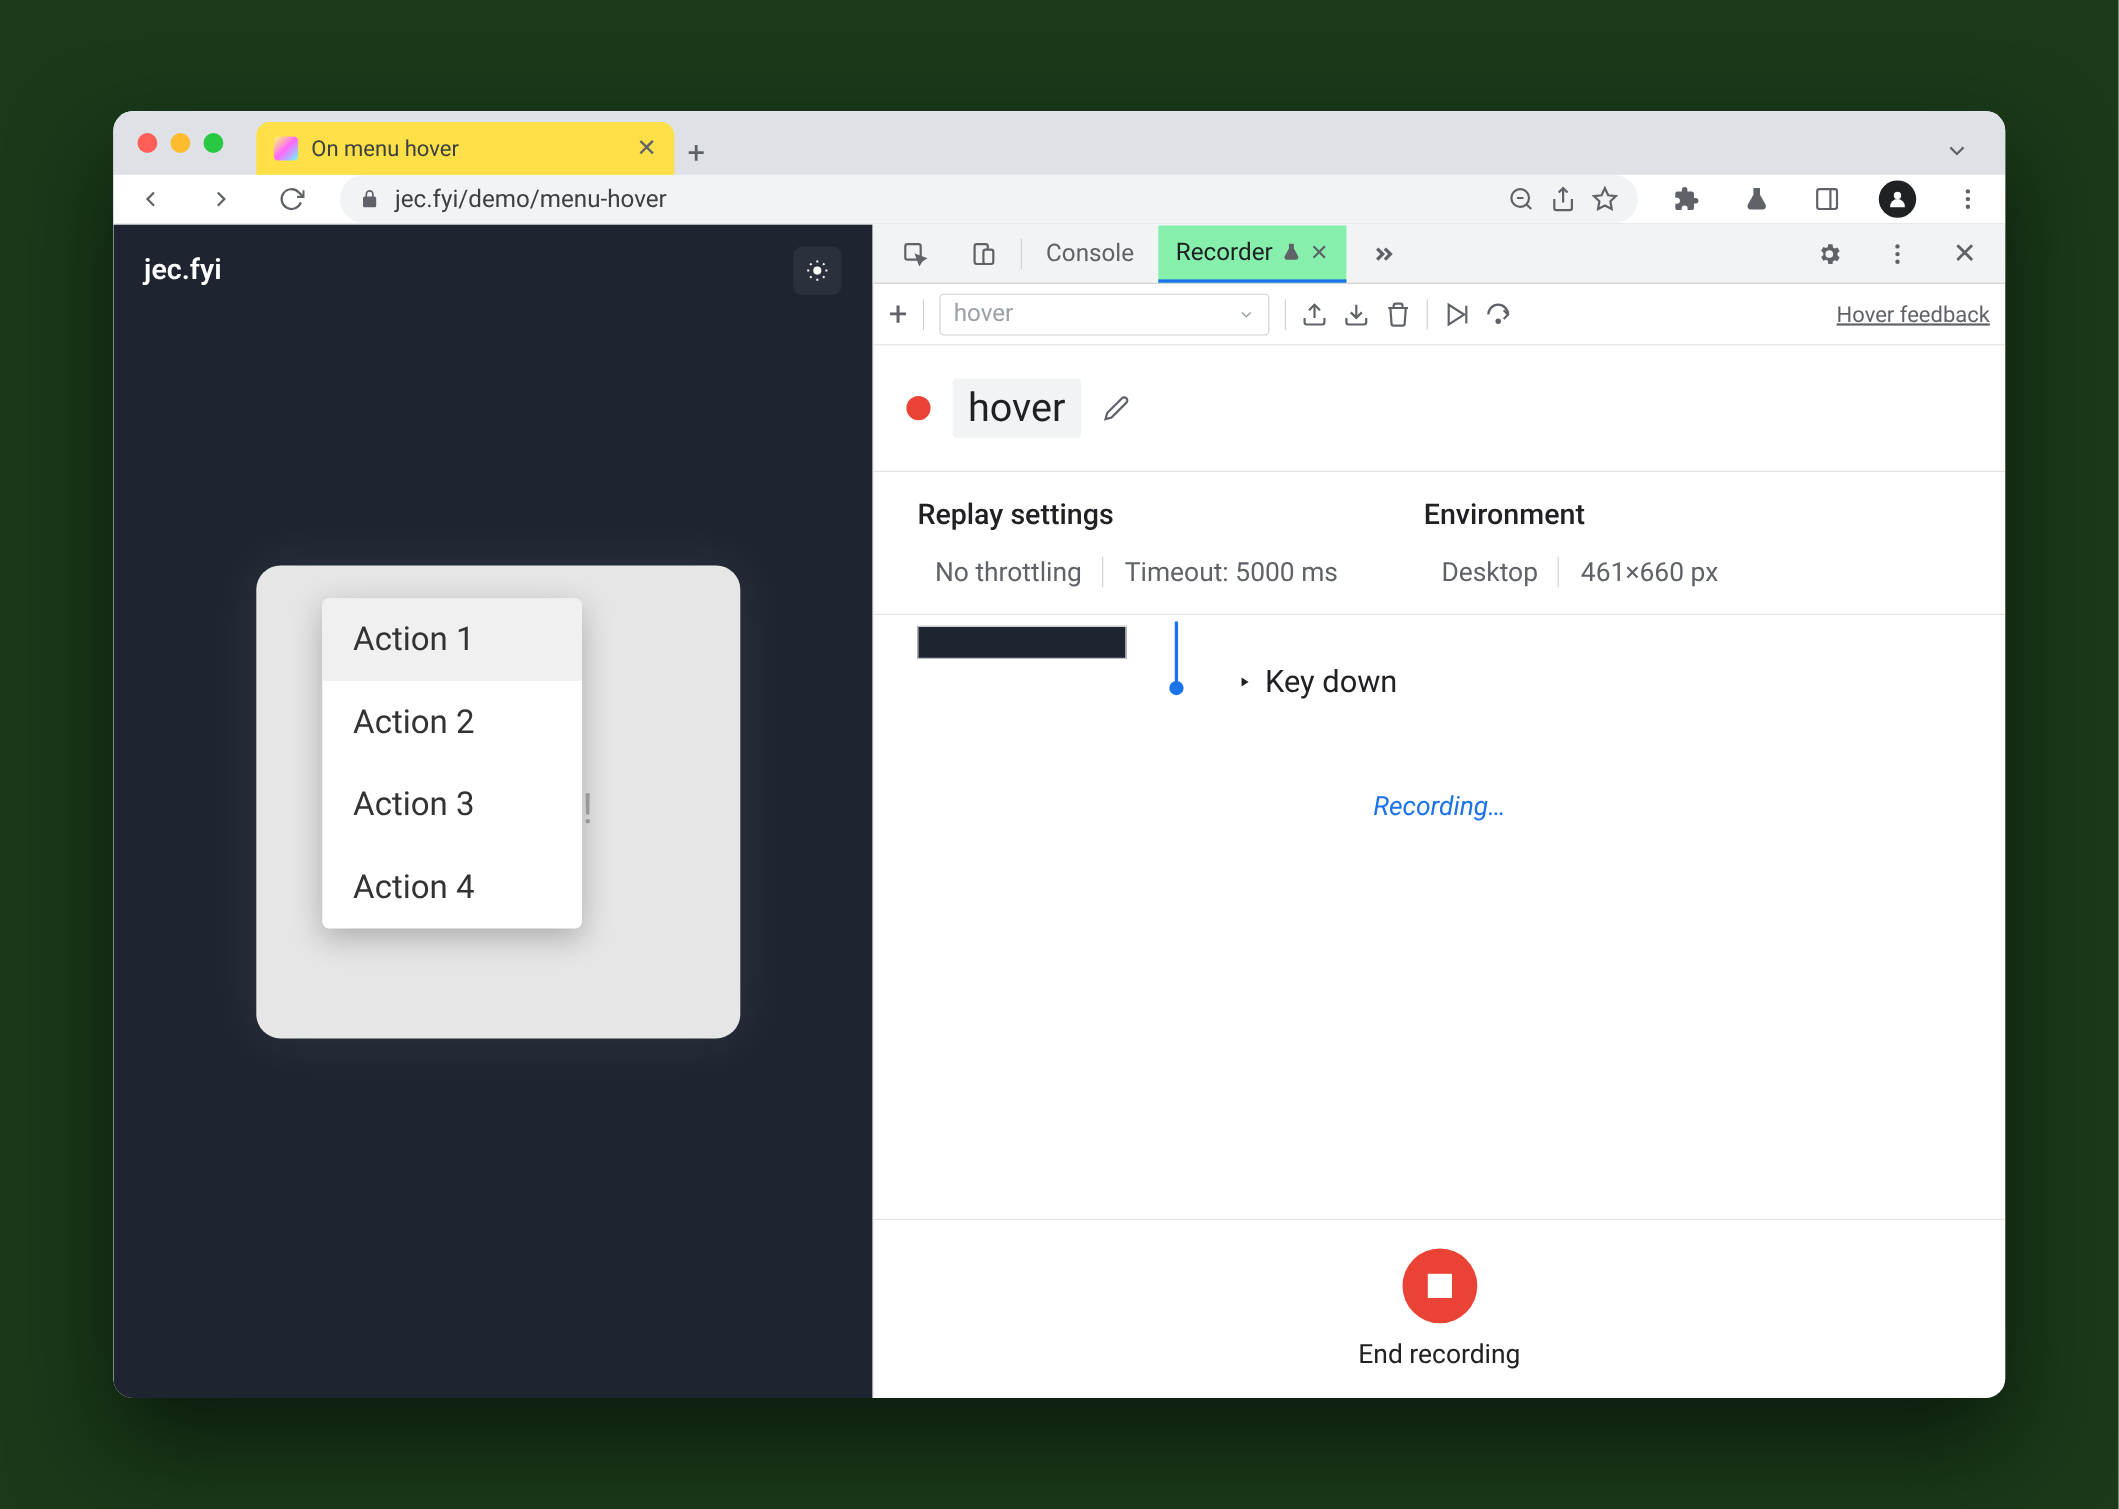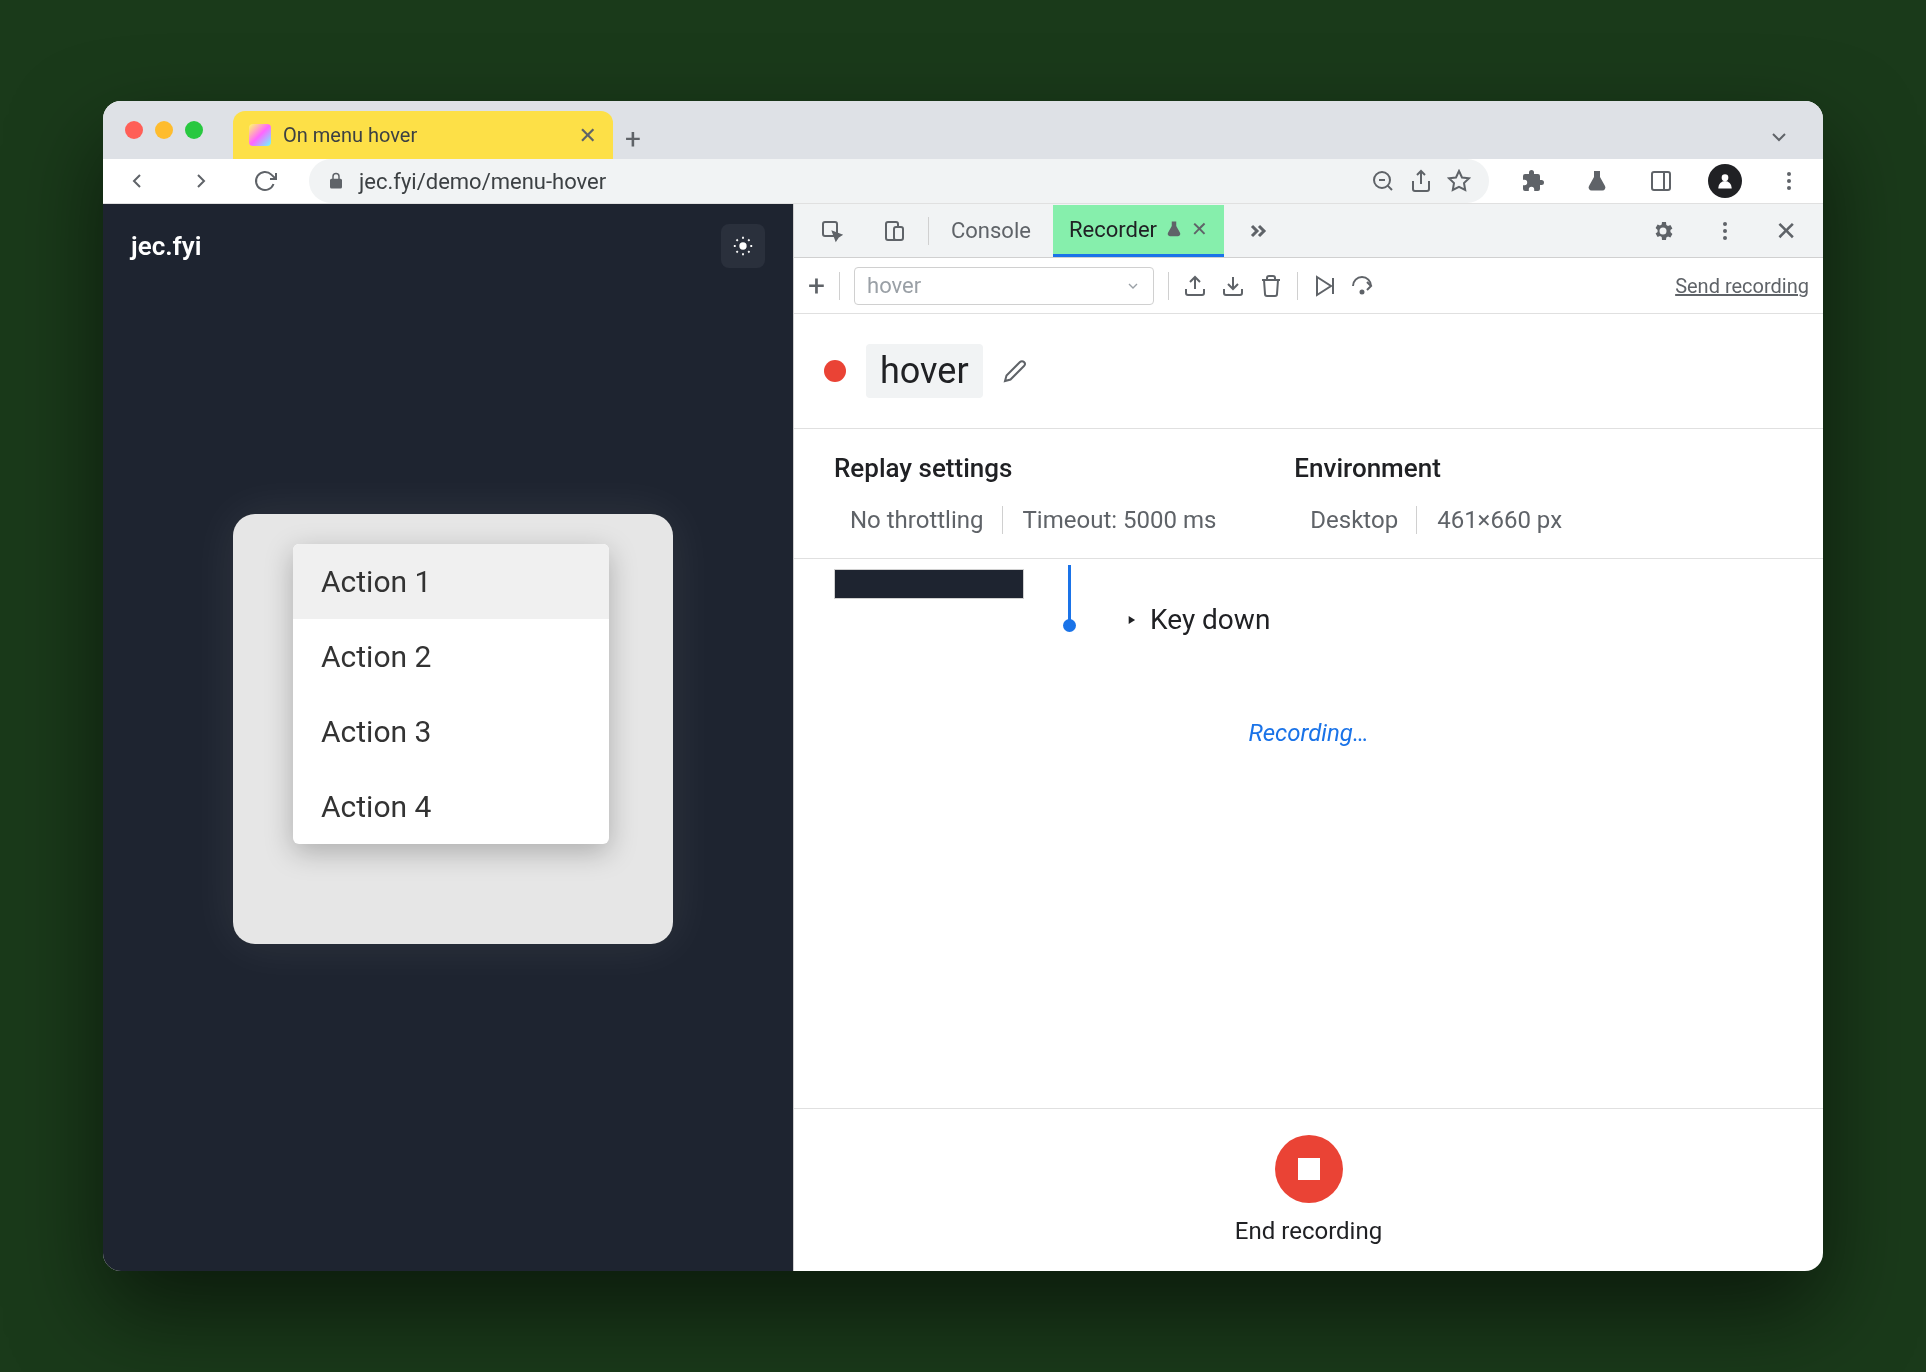--- a/index.html
+++ b/index.html
@@ -97,21 +97,21 @@
   position: absolute;
   left: 130px; top: 310px;
   width: 440px; height: 430px;
   background: #e6e6e6;
   border-radius: 22px;
   box-shadow: 0 0 50px rgba(255,255,255,0.08);
 }
 .menu {
   position: absolute;
   left: 190px; top: 340px;
-  width: 316px;
+  width: 236px;
   background: #fff;
   border-radius: 6px;
   box-shadow: 0 8px 28px rgba(0,0,0,0.25);
   overflow: hidden;
 }
 .menu-item {
   padding: 20px 28px;
   font-size: 30px;
   color: #333;
   cursor: pointer;
@@ -396,21 +396,21 @@
         <div class="divider"></div>
         <svg class="ico" viewBox="0 0 24 24" fill="none" stroke="currentColor" stroke-width="2">
             <polygon points="5 3 19 12 5 21 5 3"></polygon>
             <line x1="21" y1="4" x2="21" y2="20"></line>
           </svg>
         <svg class="ico" viewBox="0 0 24 24" fill="none" stroke="currentColor" stroke-width="2">
             <path d="M3 12a9 9 0 019-9 9 9 0 019 9"></path>
             <polyline points="17 8 21 12 17 16"></polyline>
             <circle cx="12" cy="18" r="1.5" fill="currentColor"></circle>
           </svg>
-        <a class="feedback">Send recording</a>
+        <a class="feedback">Hover feedback</a>
       </div>
 
       <div class="rec-name">
         <div class="rec-dot"></div>
         <div class="rec-title">hover</div>
         <svg class="ico" viewBox="0 0 24 24" fill="none" stroke="currentColor" stroke-width="2">
             <path d="M17 3a2.8 2.8 0 014 4L7.5 20.5 2 22l1.5-5.5z"></path>
           </svg>
       </div>
 

